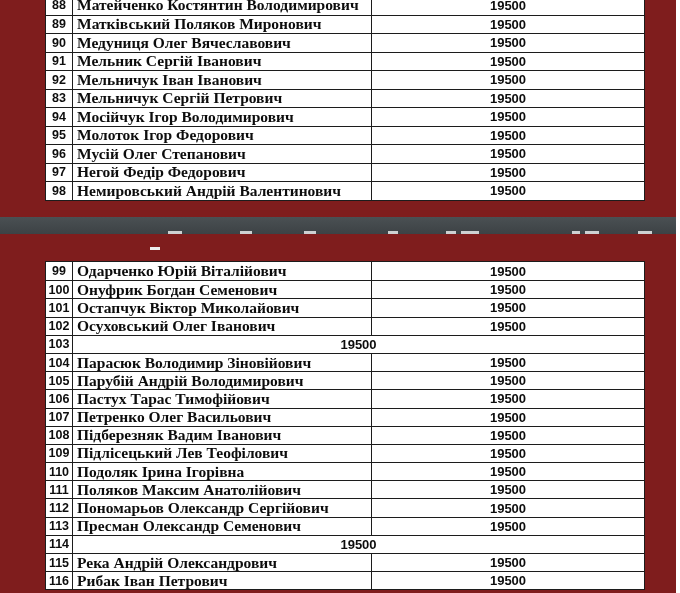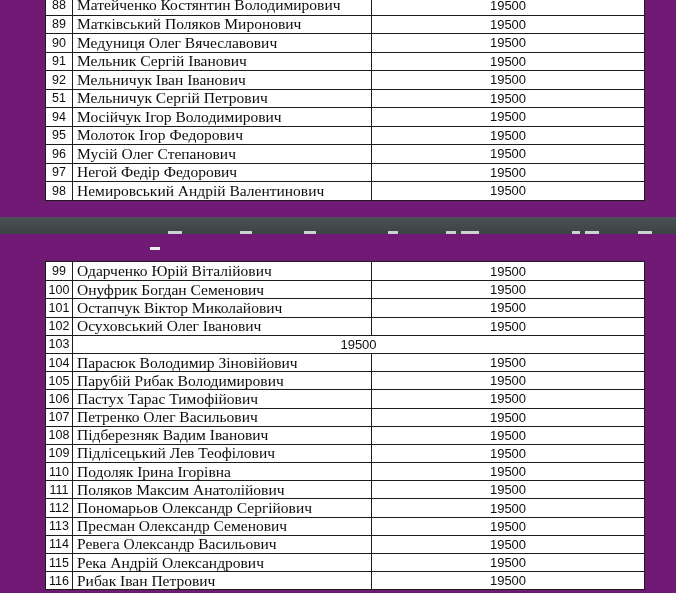--- a/index.html
+++ b/index.html
@@ -4,24 +4,25 @@
 <style>
   html, body {
     margin: 0;
     padding: 0;
     background: #ffffff;
   }
   #screen {
     position: relative;
     width: 676px;
     height: 593px;
-    background: #701a75;
+    background: #7f1d1d;
     overflow: hidden;
     font-family: "Liberation Serif", serif;
     color: #0d0d0d;
+    font-weight: bold;
   }
   
   .tbl {
     position: absolute;
     left: 45px;
     width: 600px;
     border: 1.4px solid #1c1c1c;
     box-sizing: border-box;
     background: #ffffff;
   }
@@ -124,21 +125,21 @@
         <div class="c c-val">19500</div>
       </div>
 
       <div class="row">
         <div class="c c-num">92</div>
         <div class="c c-name">Мельничук Іван Іванович</div>
         <div class="c c-val">19500</div>
       </div>
 
       <div class="row">
-        <div class="c c-num">51</div>
+        <div class="c c-num">83</div>
         <div class="c c-name">Мельничук Сергій Петрович</div>
         <div class="c c-val">19500</div>
       </div>
 
       <div class="row">
         <div class="c c-num">94</div>
         <div class="c c-name">Мосійчук Ігор Володимирович</div>
         <div class="c c-val">19500</div>
       </div>
 
@@ -211,21 +212,21 @@
       </div>
 
       <div class="row">
         <div class="c c-num">104</div>
         <div class="c c-name">Парасюк Володимир Зіновійович</div>
         <div class="c c-val">19500</div>
       </div>
 
       <div class="row">
         <div class="c c-num">105</div>
-        <div class="c c-name">Парубій Рибак Володимирович</div>
+        <div class="c c-name">Парубій Андрій Володимирович</div>
         <div class="c c-val">19500</div>
       </div>
 
       <div class="row">
         <div class="c c-num">106</div>
         <div class="c c-name">Пастух Тарас Тимофійович</div>
         <div class="c c-val">19500</div>
       </div>
 
       <div class="row">
@@ -265,21 +266,20 @@
       </div>
 
       <div class="row">
         <div class="c c-num">113</div>
         <div class="c c-name">Пресман Олександр Семенович</div>
         <div class="c c-val">19500</div>
       </div>
 
       <div class="row">
         <div class="c c-num">114</div>
-        <div class="c c-name">Ревега Олександр Васильович</div>
         <div class="c c-val">19500</div>
       </div>
 
       <div class="row">
         <div class="c c-num">115</div>
         <div class="c c-name">Река Андрій Олександрович</div>
         <div class="c c-val">19500</div>
       </div>
 
       <div class="row">

